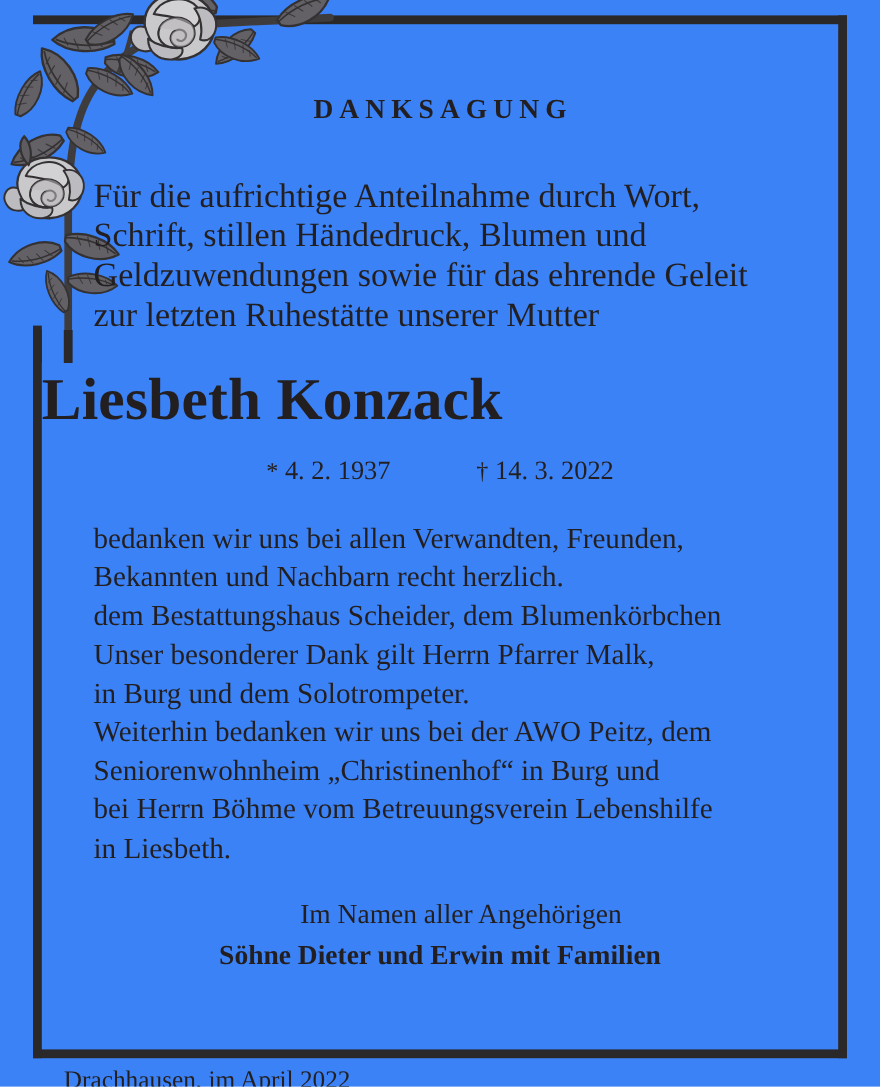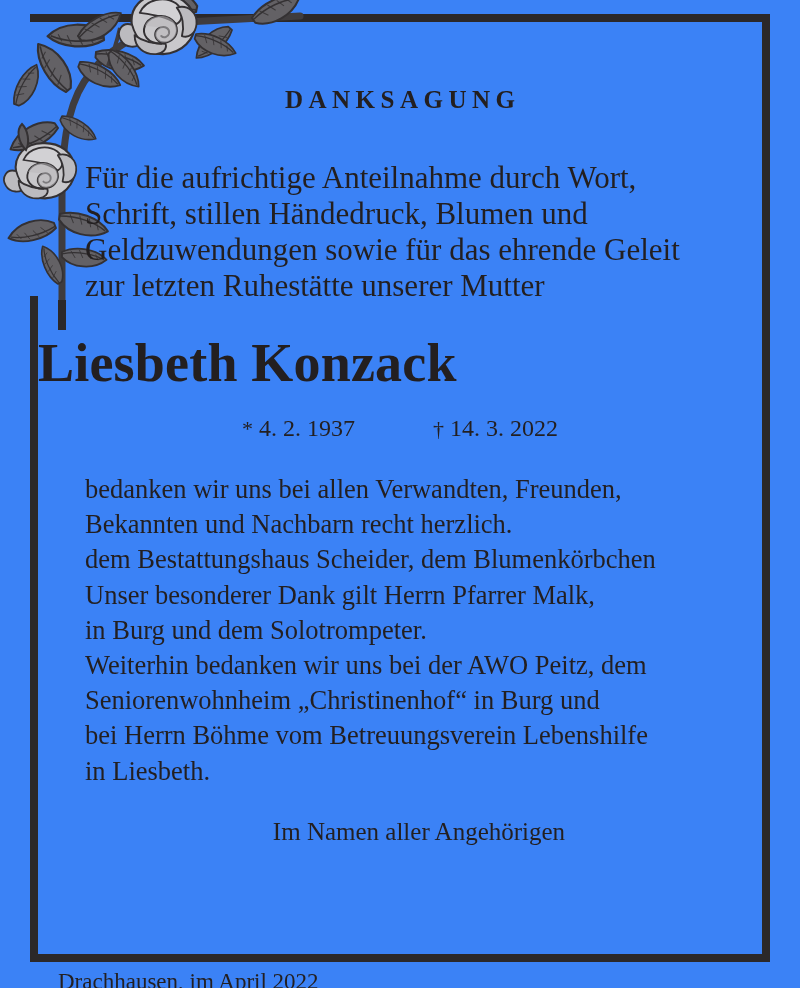--- a/index.html
+++ b/index.html
@@ -273,17 +273,18 @@
         <div>Unser besonderer Dank gilt Herrn Pfarrer Malk,</div>
         <div>in Burg und dem Solotrompeter.</div>
         <div>Weiterhin bedanken wir uns bei der AWO Peitz, dem</div>
         <div>Seniorenwohnheim „Christinenhof“ in Burg und</div>
         <div>bei Herrn Böhme vom Betreuungsverein Lebenshilfe</div>
         <div>in Liesbeth.</div>
       </div>
 
     <div class="closing-line">Im Namen aller Angehörigen</div>
 
+    <div class="family-line">Söhne Dieter und Erwin mit Familien</div>
 
     <div class="place-date">Drachhausen, im April 2022</div>
 
   </div>
 </div>
 
 </body></html>

